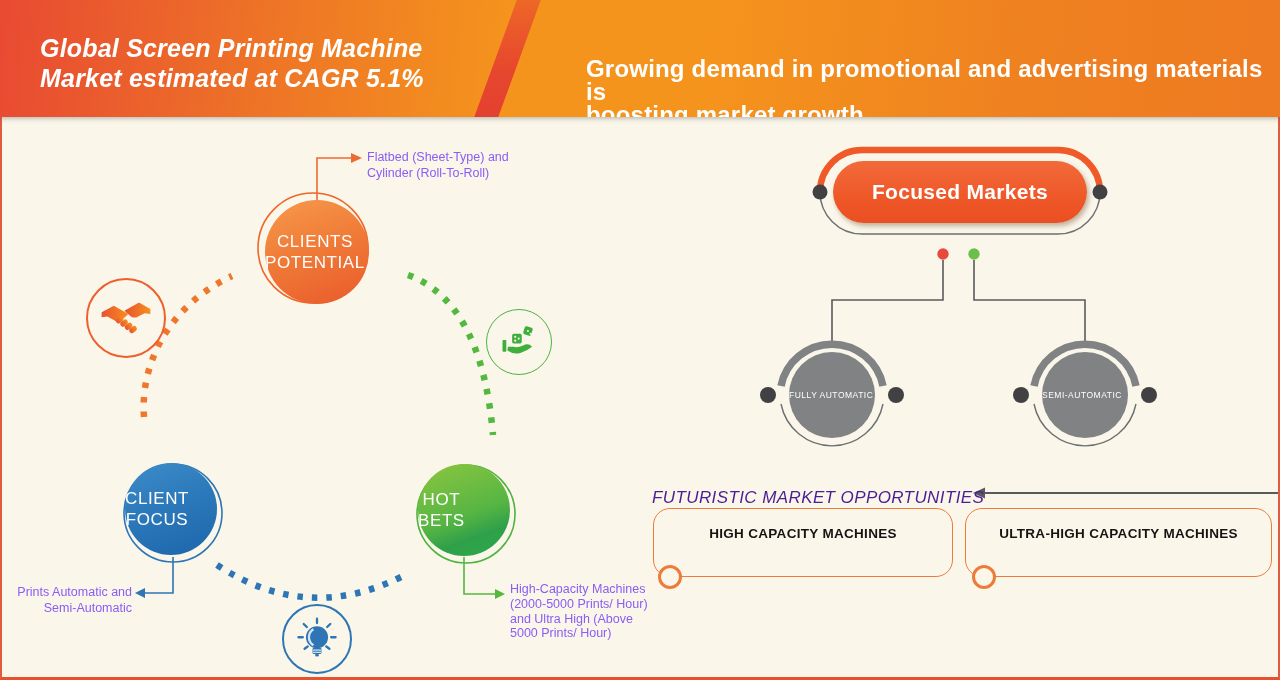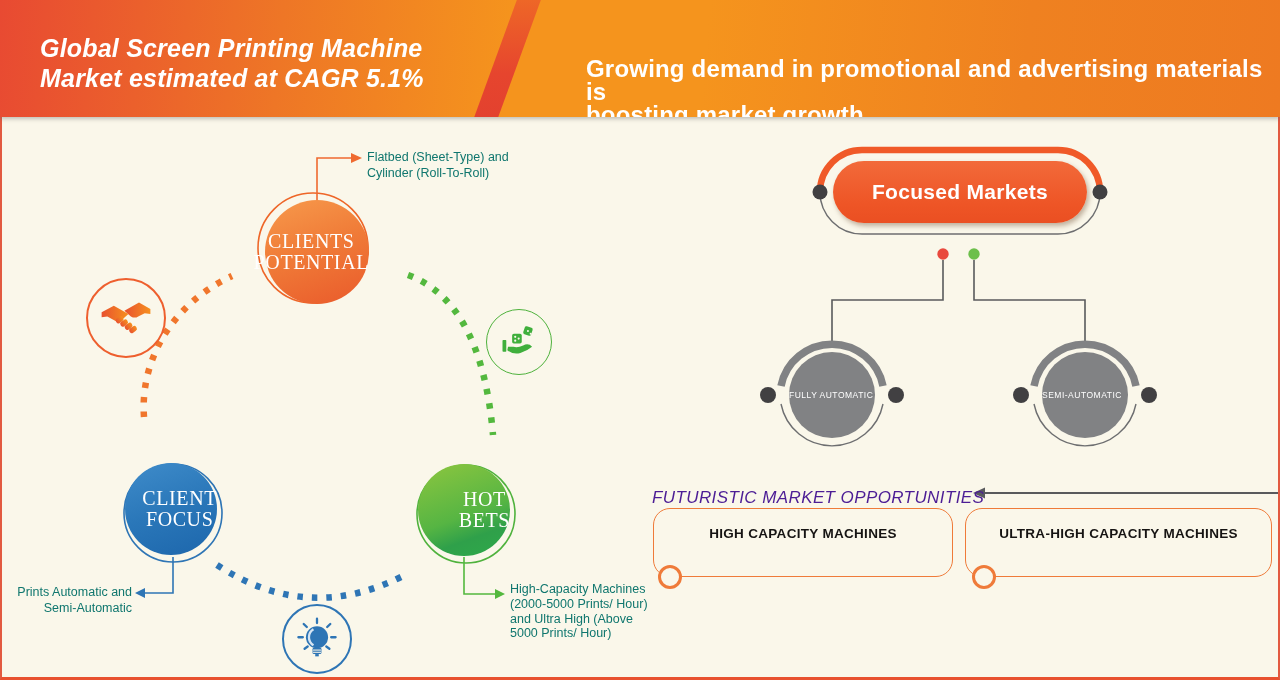--- a/index.html
+++ b/index.html
@@ -21,37 +21,37 @@
 
   
   .main { position:absolute; left:0; top:117px; width:1280px; height:563px;
     background:#faf7ea; border-left:2px solid #e25a40; border-right:2px solid #e25a40;
     border-bottom:3px solid #e8512f; }
   .layer { position:absolute; left:0; top:0; width:1276px; height:560px; }
 
   .abs { position:absolute; }
 
   
-  .node { border-radius:50%; display:flex; align-items:center; justify-content:flex-end;
-    text-align:center; color:#fff; font-size:20px; line-height:21px; letter-spacing:.6px;font-family:Liberation Serif, serif; }
+  .node { border-radius:50%; display:flex; align-items:center; justify-content:flex-start;
+    text-align:center; color:#fff; font-size:17px; line-height:21px; letter-spacing:.6px; }
   .node-orange { left:263px; top:83px; width:104px; height:104px;
     background:linear-gradient(160deg,#f79a4c 0%,#f07c38 45%,#ea5d2c 95%); }
   .node-blue { left:123px; top:346px; width:92px; height:92px;
     background:linear-gradient(160deg,#3f8cca 0%,#2a77b9 50%,#1e68ad 95%); }
   .node-green { left:416px; top:347px; width:92px; height:92px;
     background:linear-gradient(160deg,#8dc63f 0%,#56b543 55%,#2fa04a 75%,#2ea84a 95%); }
 
   
   .icon-circle { border-radius:50%; display:flex; align-items:center; justify-content:center; background:transparent; }
   .icon-handshake { left:84px; top:161px; width:80px; height:80px; border:2px solid #ee5f2e; }
   .icon-dice { left:484px; top:192px; width:66px; height:66px; border:1.5px solid #4fb23d; }
   .icon-bulb { left:280px; top:487px; width:70px; height:70px; border:2px solid #2e75b5; }
 
   
-  .note { color:#0f766e; font-size:12.5px; line-height:15.5px; }
+  .note { color:#8b5cf6; font-size:12.5px; line-height:15.5px; }
   .note-flatbed { left:365px; top:33px; }
   .note-auto { left:8px; top:468px; width:122px; text-align:right; }
   .note-high { left:508px; top:465px; line-height:14.8px; }
 
   
   .fm-pill { left:831px; top:44px; width:254px; height:62px; border-radius:31px;
     background:linear-gradient(180deg,#f26a3a 0%,#ee5526 70%,#ea4f22 100%);
     display:flex; align-items:center; justify-content:center; color:#fff;
     font-size:21px; font-weight:bold; letter-spacing:.3px;
     box-shadow:2px 3px 5px rgba(80,40,10,.35); }

